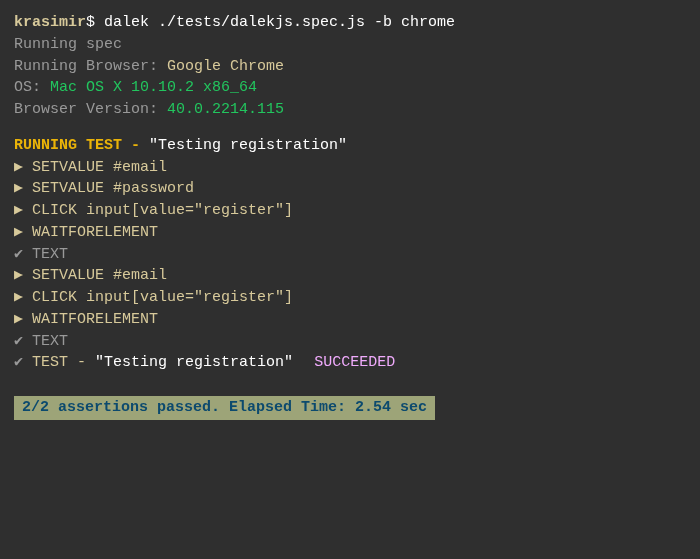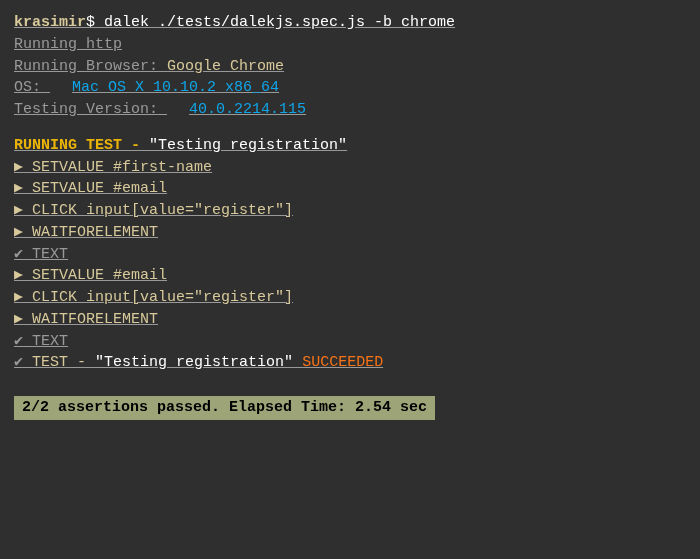--- a/index.html
+++ b/index.html
@@ -14,68 +14,67 @@
       line-height: 1.45;
       padding: 12px 14px;
       color: #999;
       width: 700px;
       height: 559px;
     }
     .prompt { color: #d7c99a; font-weight: bold; }
     .dollar { color: #fff; }
     .cmd { color: #fff; }
     .label { color: #999; }
-    .value { color: #0ea5e9; margin-left: 22px; }
+    .value { color: #22c55e; }
     .running-value { color: #d7c99a; }
     .heading { color: #eab308; font-weight: bold; }
     .quoted { color: #fff; }
     .arrow { color: #d7c99a; }
     .step { color: #d7c99a; }
     .check { color: #999999; }
     .assert-line { color: #d7c99a; }
     .test-label { color: #d7c99a; margin-top: 28px; }
-    .succeeded { color: #f97316; }
+    .succeeded { color: #f0abfc; margin-left: 12px; }
     .summary {
       background: #9da478;
-      color: #000000;
+      color: #0c4a6e;
       display: inline-block;
       padding: 1px 8px;
       margin-top: 8px;
       font-weight: bold;
     }
     .line {
       white-space: pre;
-      text-decoration: underline;
     }
     .spacer {
       height: 14px;
     }
   </style>
 </head>
 <body>
 
 <div>
 
   <div class="line"><span class="prompt">krasimir</span><span class="dollar">$</span> <span class="cmd">dalek ./tests/dalekjs.spec.js -b chrome</span></div>
 
-  <div class="line label">Running http</div>
+  <div class="line label">Running spec</div>
 
   <div class="line"><span class="label">Running Browser:</span> <span class="running-value">Google Chrome</span></div>
 
   <div class="line"><span class="label">OS:</span> <span class="value">Mac OS X 10.10.2 x86_64</span></div>
 
-  <div class="line"><span class="label">Testing Version:</span> <span class="value">40.0.2214.115</span></div>
+  <div class="line"><span class="label">Browser Version:</span> <span class="value">40.0.2214.115</span></div>
 
   <div class="spacer"></div>
 
   <div class="line"><span class="heading">RUNNING TEST - </span><span class="quoted">"Testing registration"</span></div>
 
   <div id="steps">
-      <div class="line"><span class="arrow">▶</span> <span class="step">SETVALUE #first-name</span></div>
       <div class="line"><span class="arrow">▶</span> <span class="step">SETVALUE #email</span></div>
+      <div class="line"><span class="arrow">▶</span> <span class="step">SETVALUE #password</span></div>
       <div class="line"><span class="arrow">▶</span> <span class="step">CLICK input[value="register"]</span></div>
       <div class="line"><span class="arrow">▶</span> <span class="step">WAITFORELEMENT</span></div>
       <div class="line"><span class="check">✔</span> <span class="label">TEXT</span></div>
       <div class="line"><span class="arrow">▶</span> <span class="step">SETVALUE #email</span></div>
       <div class="line"><span class="arrow">▶</span> <span class="step">CLICK input[value="register"]</span></div>
       <div class="line"><span class="arrow">▶</span> <span class="step">WAITFORELEMENT</span></div>
       <div class="line"><span class="check">✔</span> <span class="label">TEXT</span></div>
     </div>
 
   <div class="line"><span class="check">✔</span> <span class="test-label">TEST - </span><span class="quoted">"Testing registration"</span> <span class="succeeded">SUCCEEDED</span></div>

